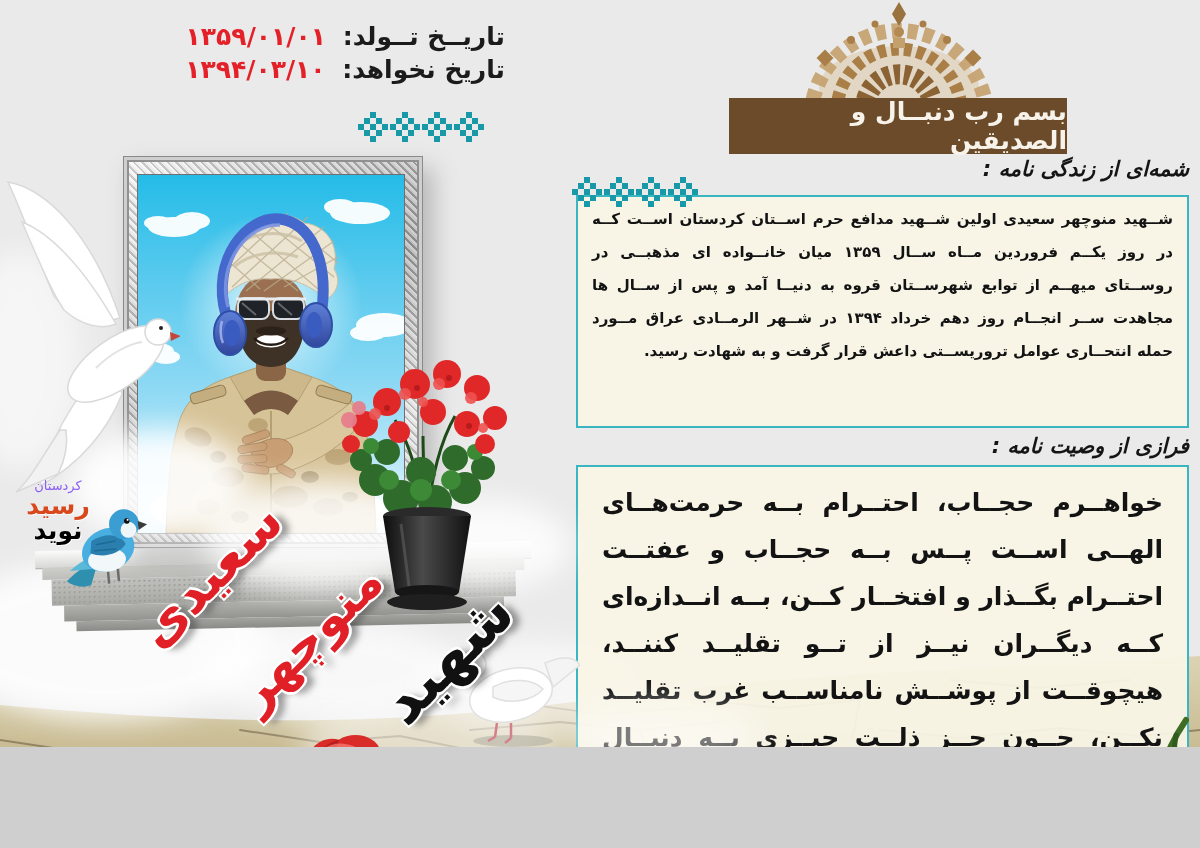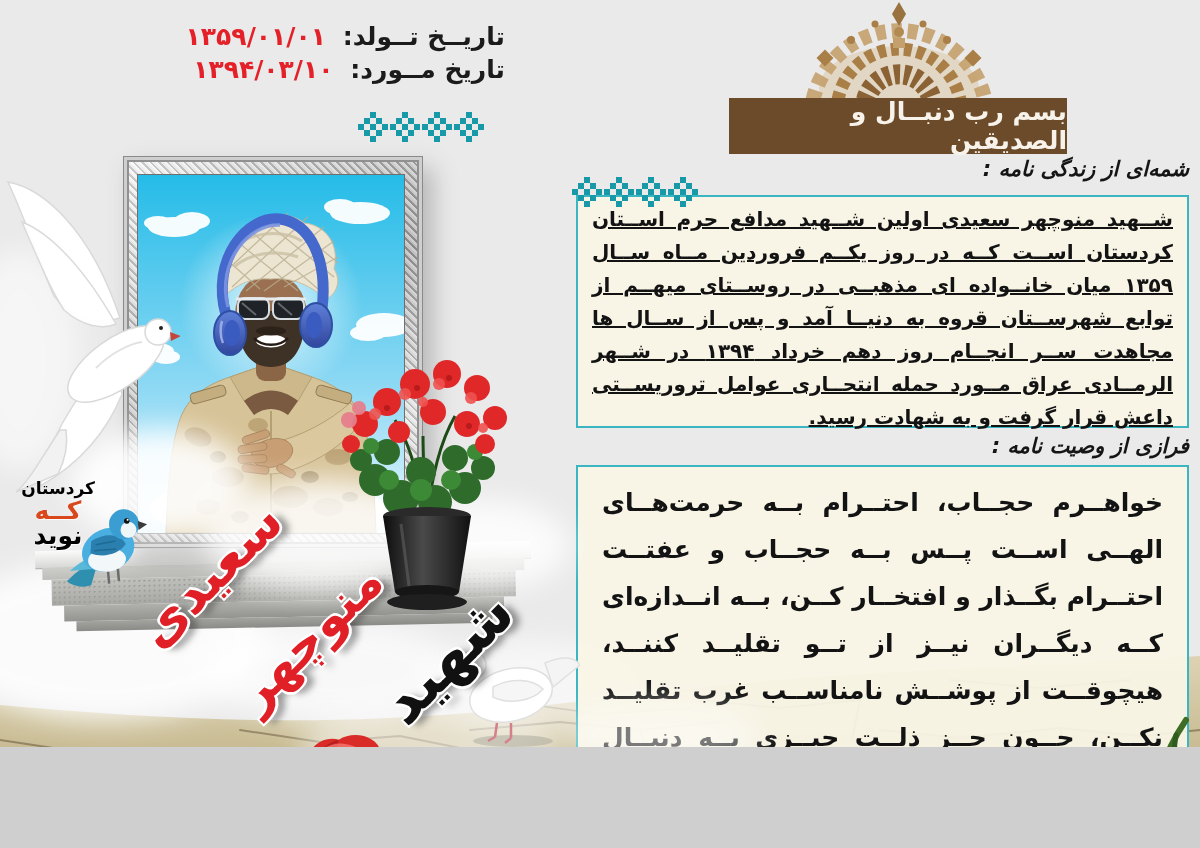--- a/index.html
+++ b/index.html
@@ -31,21 +31,21 @@
   
   .sec-header{font-size:21px;font-weight:bold;color:#151515;direction:rtl;text-align:right;font-style:italic;}
   .txtbox{
     background:rgba(249,245,231,0.94);
     border:2px solid #3ab5c2;
     box-sizing:border-box;
     direction:rtl;
     color:#131313;
   }
   .bio-box{left:576px;top:195px;width:613px;height:233px;padding:6px 14px 4px 14px;}
-  .bio-text{font-size:20px;font-weight:bold;line-height:33px;text-align:justify;text-decoration:underline;}
+  .bio-text{font-size:15px;font-weight:bold;line-height:33px;text-align:justify;}
   .bio-tagline{font-size:14.5px;font-weight:bold;color:#e42128;text-align:left;padding-left:52px;line-height:22px;}
   .will-box{left:576px;top:465px;width:613px;height:308px;padding:12px 24px;}
   .will-text{font-size:25px;font-weight:bold;line-height:47px;text-align:justify;}
 
   
   .ground{left:0;top:610px;width:1200px;height:238px;}
   .fog{background:#ffffff;border-radius:50%;filter:blur(14px);opacity:.85;}
 
   
   .ledge{left:36px;top:546px;width:496px;height:112px;transform:rotate(-1.2deg);}
@@ -74,21 +74,21 @@
   .photo{width:266px;height:358px;border:1px solid #6f6f6f;overflow:hidden;}
 
   
   .calli{font-family:"DejaVu Sans",sans-serif;font-weight:bold;white-space:nowrap;
     text-shadow:-2px -2px 0 #fff,2px -2px 0 #fff,-2px 2px 0 #fff,2px 2px 0 #fff,6px 7px 7px rgba(60,60,60,.55);}
   .calli.red{color:#e01f26;}
   .calli.black{color:#111111;}
 
   
   .logo{left:10px;top:478px;width:96px;text-align:center;}
-  .logo-region{font-size:17px;font-weight:bold;color:#000000;}
+  .logo-region{font-size:13px;font-weight:normal;color:#8b5cf6;}
   .logo-name{font-size:25px;font-weight:bold;color:#d8481c;line-height:25px;letter-spacing:-1px;
     text-shadow:1px 1px 0 rgba(255,255,255,.8);}
 
   .motif-brown{left:1016px;top:784px;}
   .motif-a{left:358px;top:112px;}
   .motif-b{left:572px;top:177px;z-index:30;}
 </style>
 </head>
 <body>
 
@@ -165,21 +165,21 @@
   <div class="abs fog" style="left:420px;top:640px;width:220px;height:90px;opacity:.6;"></div>
   <div class="abs fog" style="left:300px;top:700px;width:260px;height:90px;opacity:.5;"></div>
   <div class="abs fog" style="left:700px;top:780px;width:240px;height:70px;opacity:.45;"></div>
 
   <div class="abs info">
     <div class="info-line">
       <span>تاریــخ تــولد:</span>
       <span class="val">۱۳۵۹/۰۱/۰۱</span>
     </div>
     <div class="info-line">
-      <span>تاریخ مــورد:</span>
+      <span>تاریخ نخواهد:</span>
       <span class="val">۱۳۹۴/۰۳/۱۰</span>
     </div>
   </div>
 
   <svg class="abs motif motif-a" viewBox="0 0 126 30" fill="#1899a7">
     <use href="#pxdiamond" x="0" width="30" height="30"></use>
       <use href="#pxdiamond" x="32" width="30" height="30"></use>
     <use href="#pxdiamond" x="64" width="30" height="30"></use>
       <use href="#pxdiamond" x="96" width="30" height="30"></use>
   </svg>
@@ -445,21 +445,21 @@
       <circle cx="72" cy="34" r="8" fill="#eef6f8"></circle>
       <circle cx="71" cy="25" r="2.8" fill="#101010"></circle>
       <circle cx="72" cy="24" r="1" fill="#ffffff"></circle>
       <path d="M82 26 L91 30 L82 35 Z" fill="#3a3a3a"></path>
       <path d="M48 74 V86 M58 72 V84" stroke="#6b6b6b" stroke-width="2.5"></path>
     </g>
   </svg>
 
   <div class="abs logo">
     <div class="logo-region">کردستان</div>
-    <div class="logo-name">کــه</div>
+    <div class="logo-name">رسید</div>
     <div class="logo-name" style="color:#000000;">نوید</div>
   </div>
 
   <svg class="abs" style="left:445px;top:635px;width:135px;height:115px;" viewBox="0 0 135 115">
     <ellipse cx="68" cy="106" rx="40" ry="6" fill="#8d8d85" opacity="0.35"></ellipse>
     <g fill="#ffffff" stroke="#e0e0e0" stroke-width="1.5">
       <path d="M100 28 C118 20 130 22 135 30 L108 52 Z" fill="#f4f4f4"></path>
       <ellipse cx="66" cy="60" rx="42" ry="26" transform="rotate(-14 66 60)"></ellipse>
       <circle cx="27" cy="30" r="14"></circle>
       <path d="M48 52 C66 42 88 44 98 54 C88 66 64 70 48 62 Z" fill="#f6f6f6"></path>

